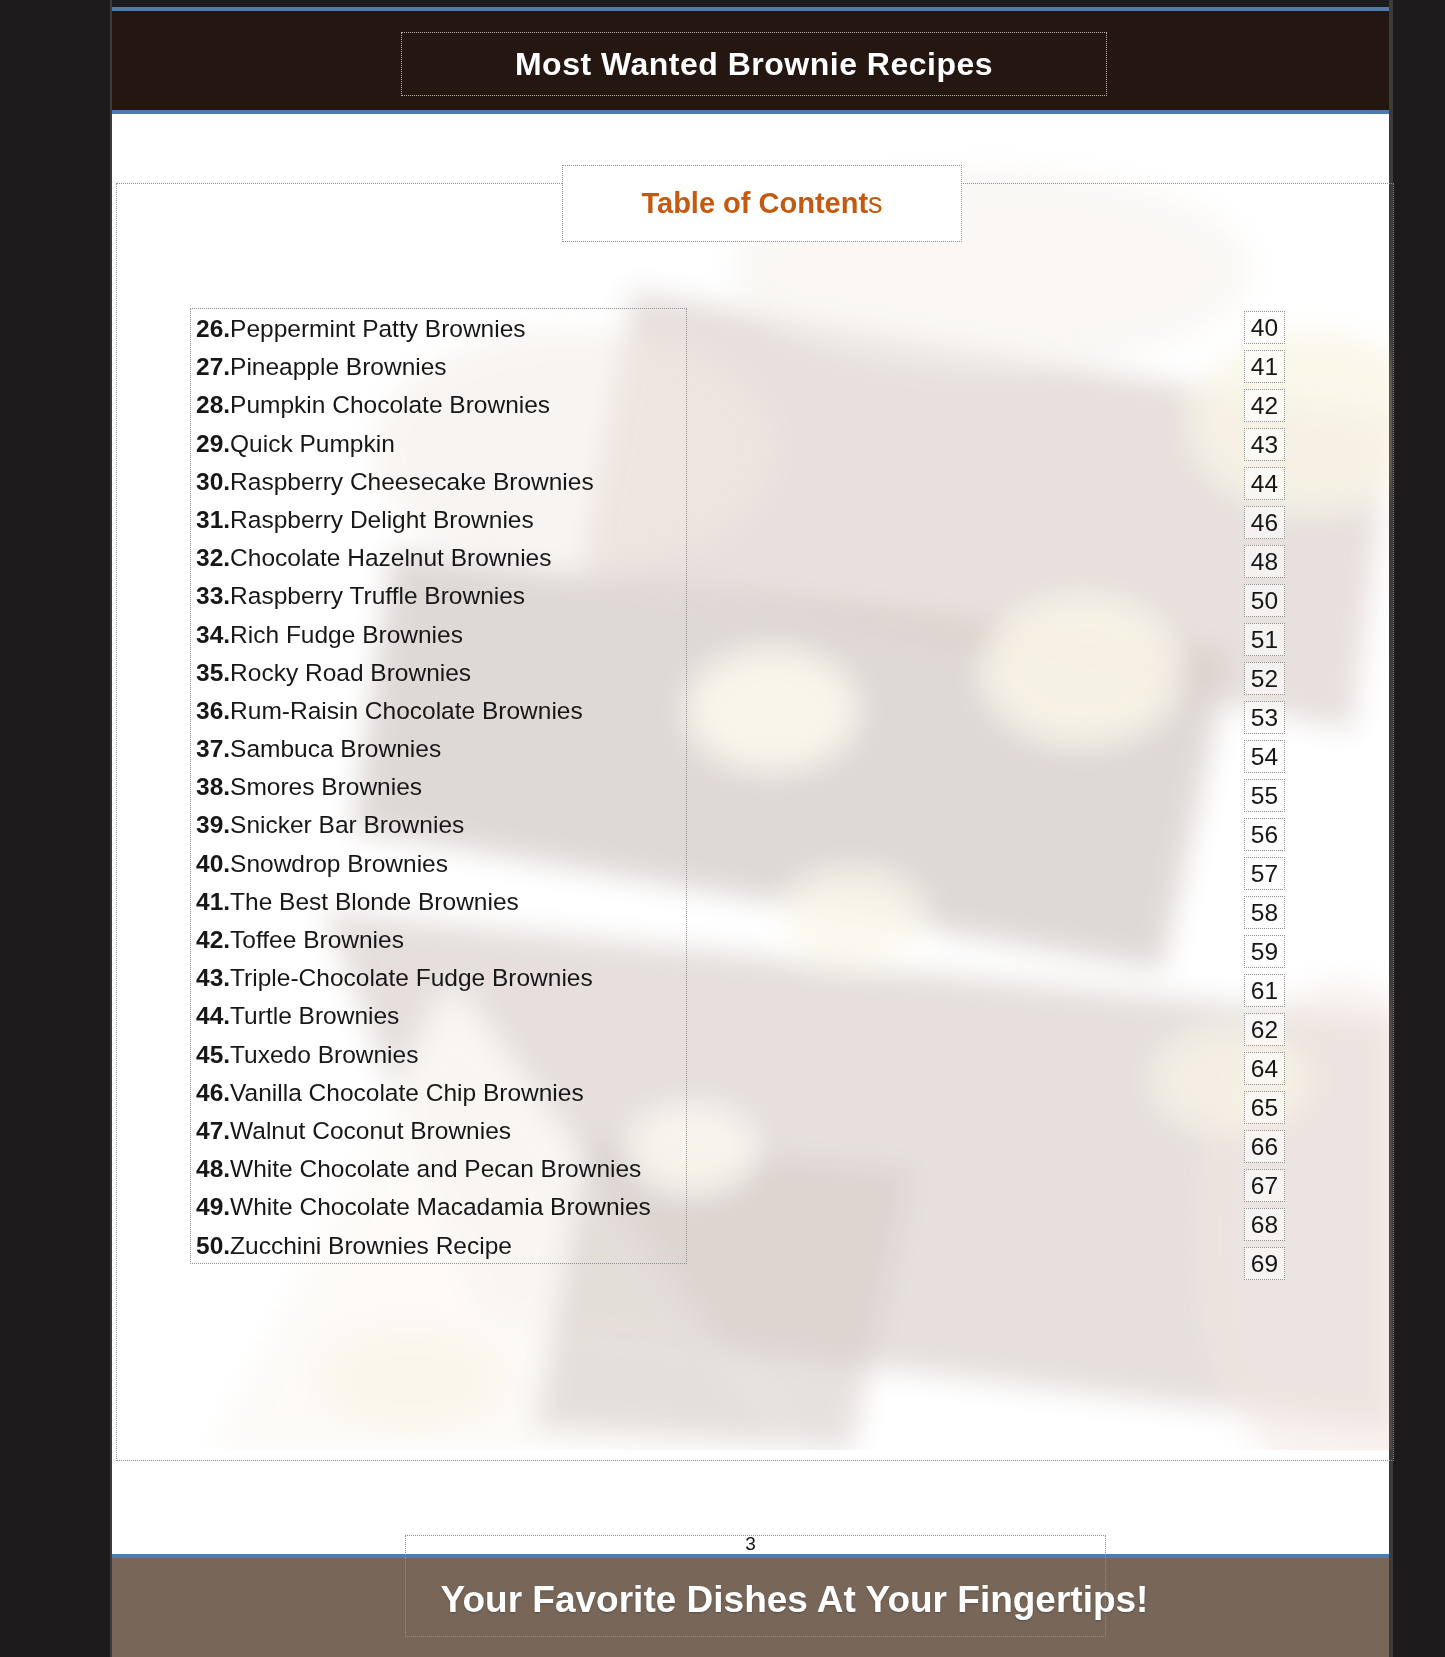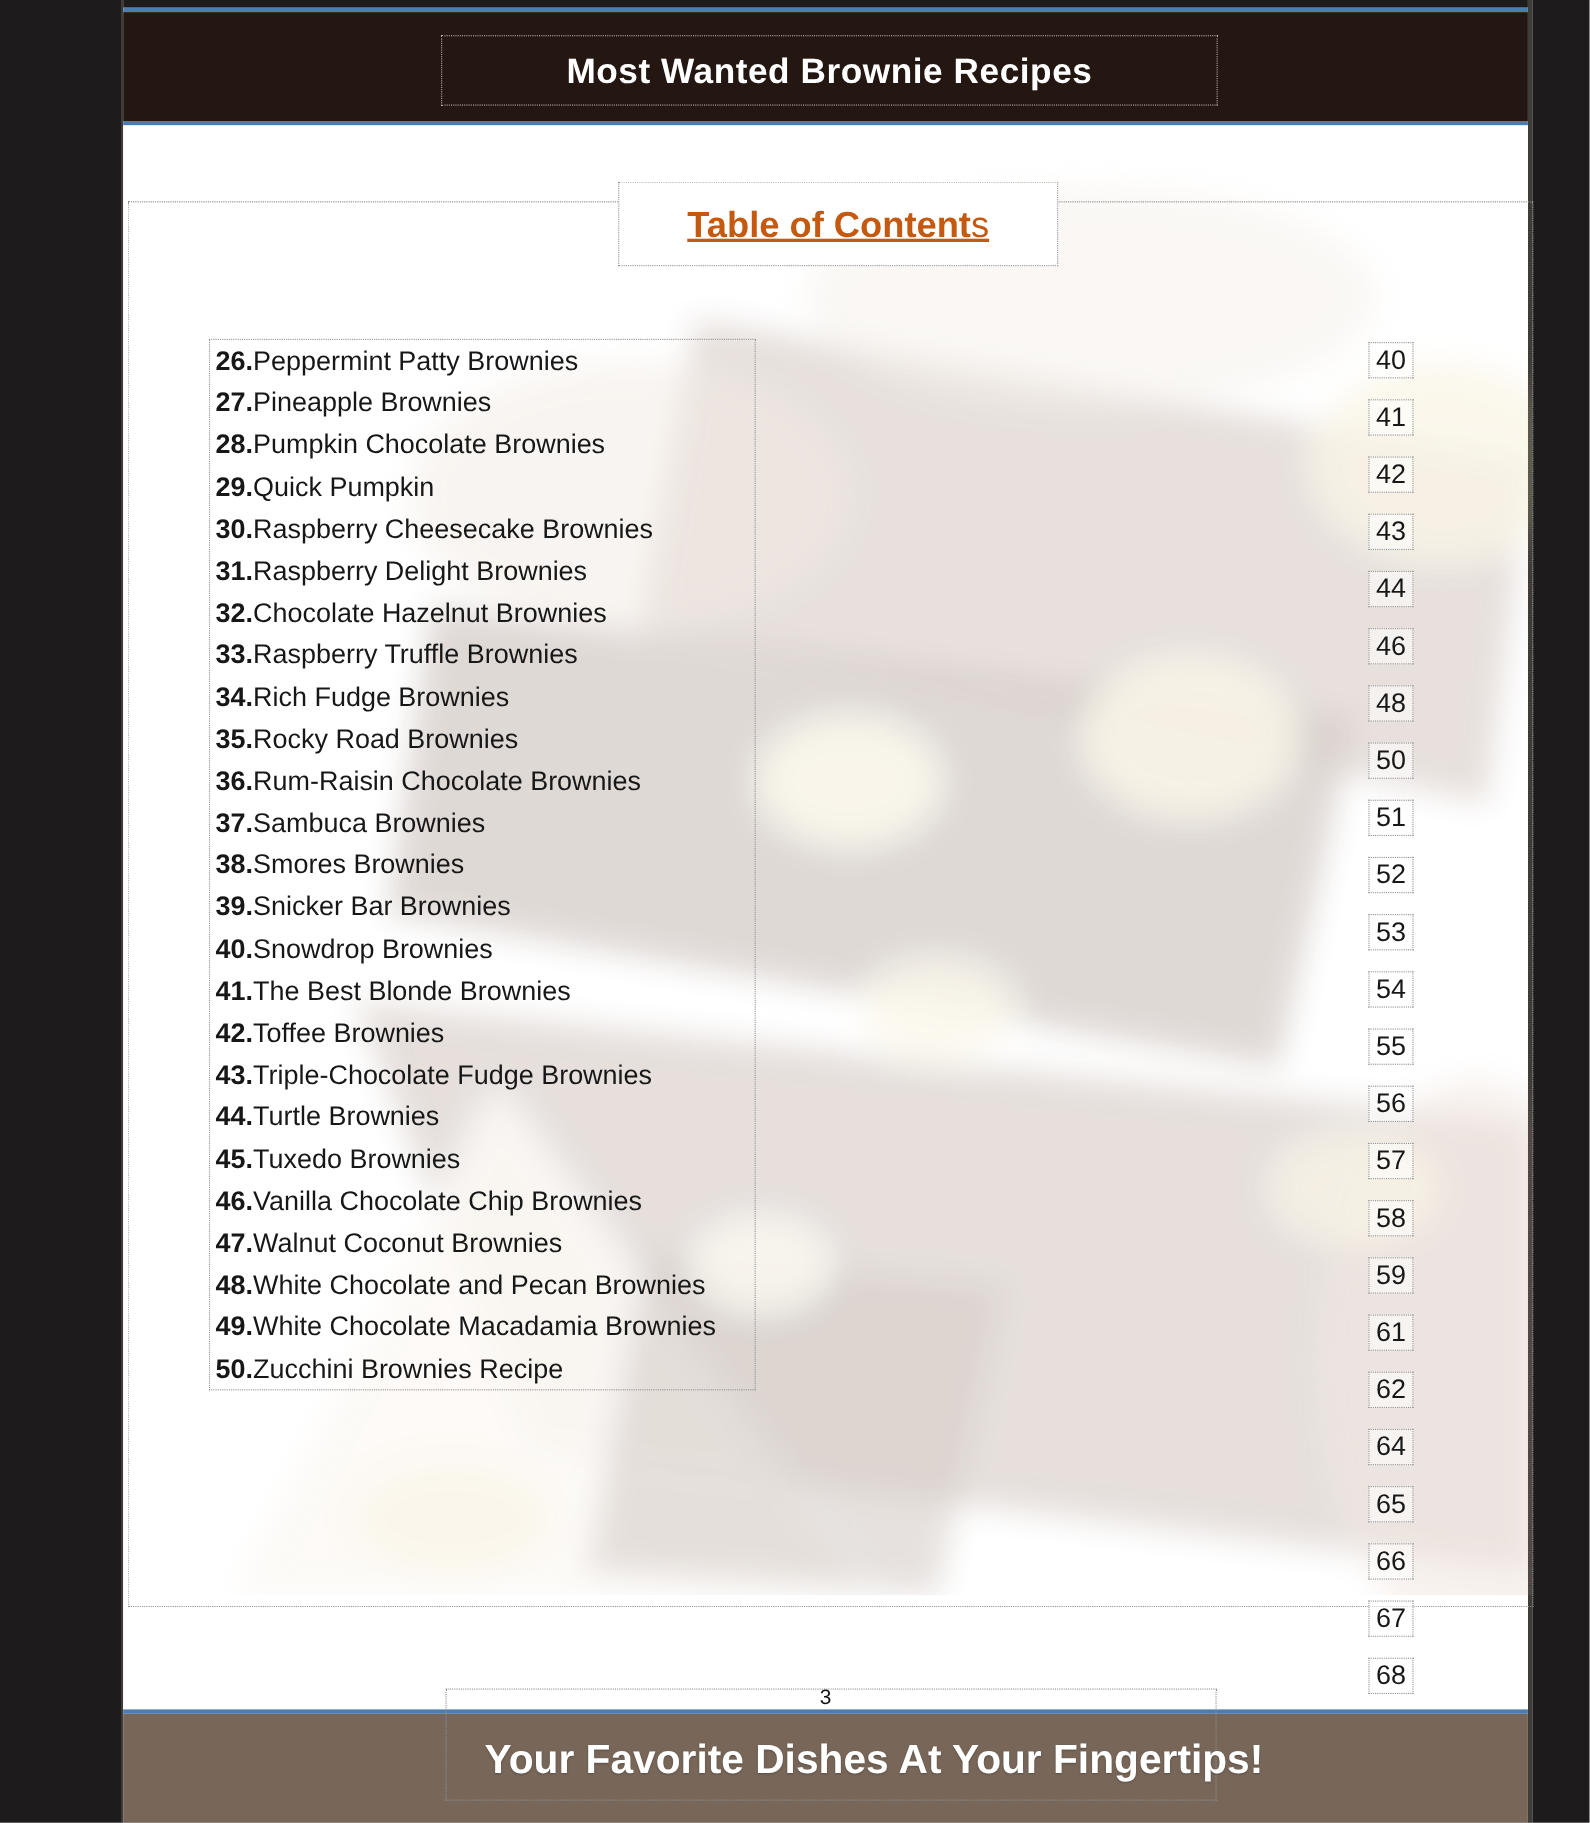--- a/index.html
+++ b/index.html
@@ -48,36 +48,36 @@
   .main-frame{
     position:absolute;left:4px;top:183px;width:1278px;height:1278px;
     border:1px dotted var(--dot);
   }
   .toc-title-box{
     position:absolute;left:450px;top:165px;width:400px;height:77px;
     background:#fff;border:1px dotted var(--dot);
     display:flex;align-items:center;justify-content:center;
   }
   .toc-title{
-    color:var(--toc-orange);font-size:33px;font-weight:bold;white-space:nowrap;text-decoration:underline;
+    color:var(--toc-orange);font-size:29px;font-weight:bold;white-space:nowrap;
   }
   .toc-title .tail{font-weight:normal;}
   .toc-list{
     position:absolute;left:78px;top:308px;width:497px;height:956px;
     border:1px dotted var(--dot);
     padding:1px 0 0 5px;
   }
   .toc-row{
     height:38.2px;line-height:38.2px;
     font-size:24.5px;color:#171717;white-space:nowrap;overflow:hidden;
   }
   .toc-row b{font-weight:bold;margin-top:24px;}
   .pagenum-col{
     position:absolute;left:1132px;top:311px;width:41px;
-    display:flex;flex-direction:column;gap:19px;text-align:center;
+    display:flex;flex-direction:column;gap:6px;text-align:center;
   }
   .pagenum-box{
     height:33px;border:1px dotted var(--dot);
     display:flex;align-items:center;justify-content:center;
     font-size:24.5px;color:#171717;background:rgba(255,255,255,.55);
   }
   .footer-frame{
     position:absolute;left:293px;top:1535px;width:701px;height:102px;
     border:1px dotted var(--dot);
     z-index:5;

